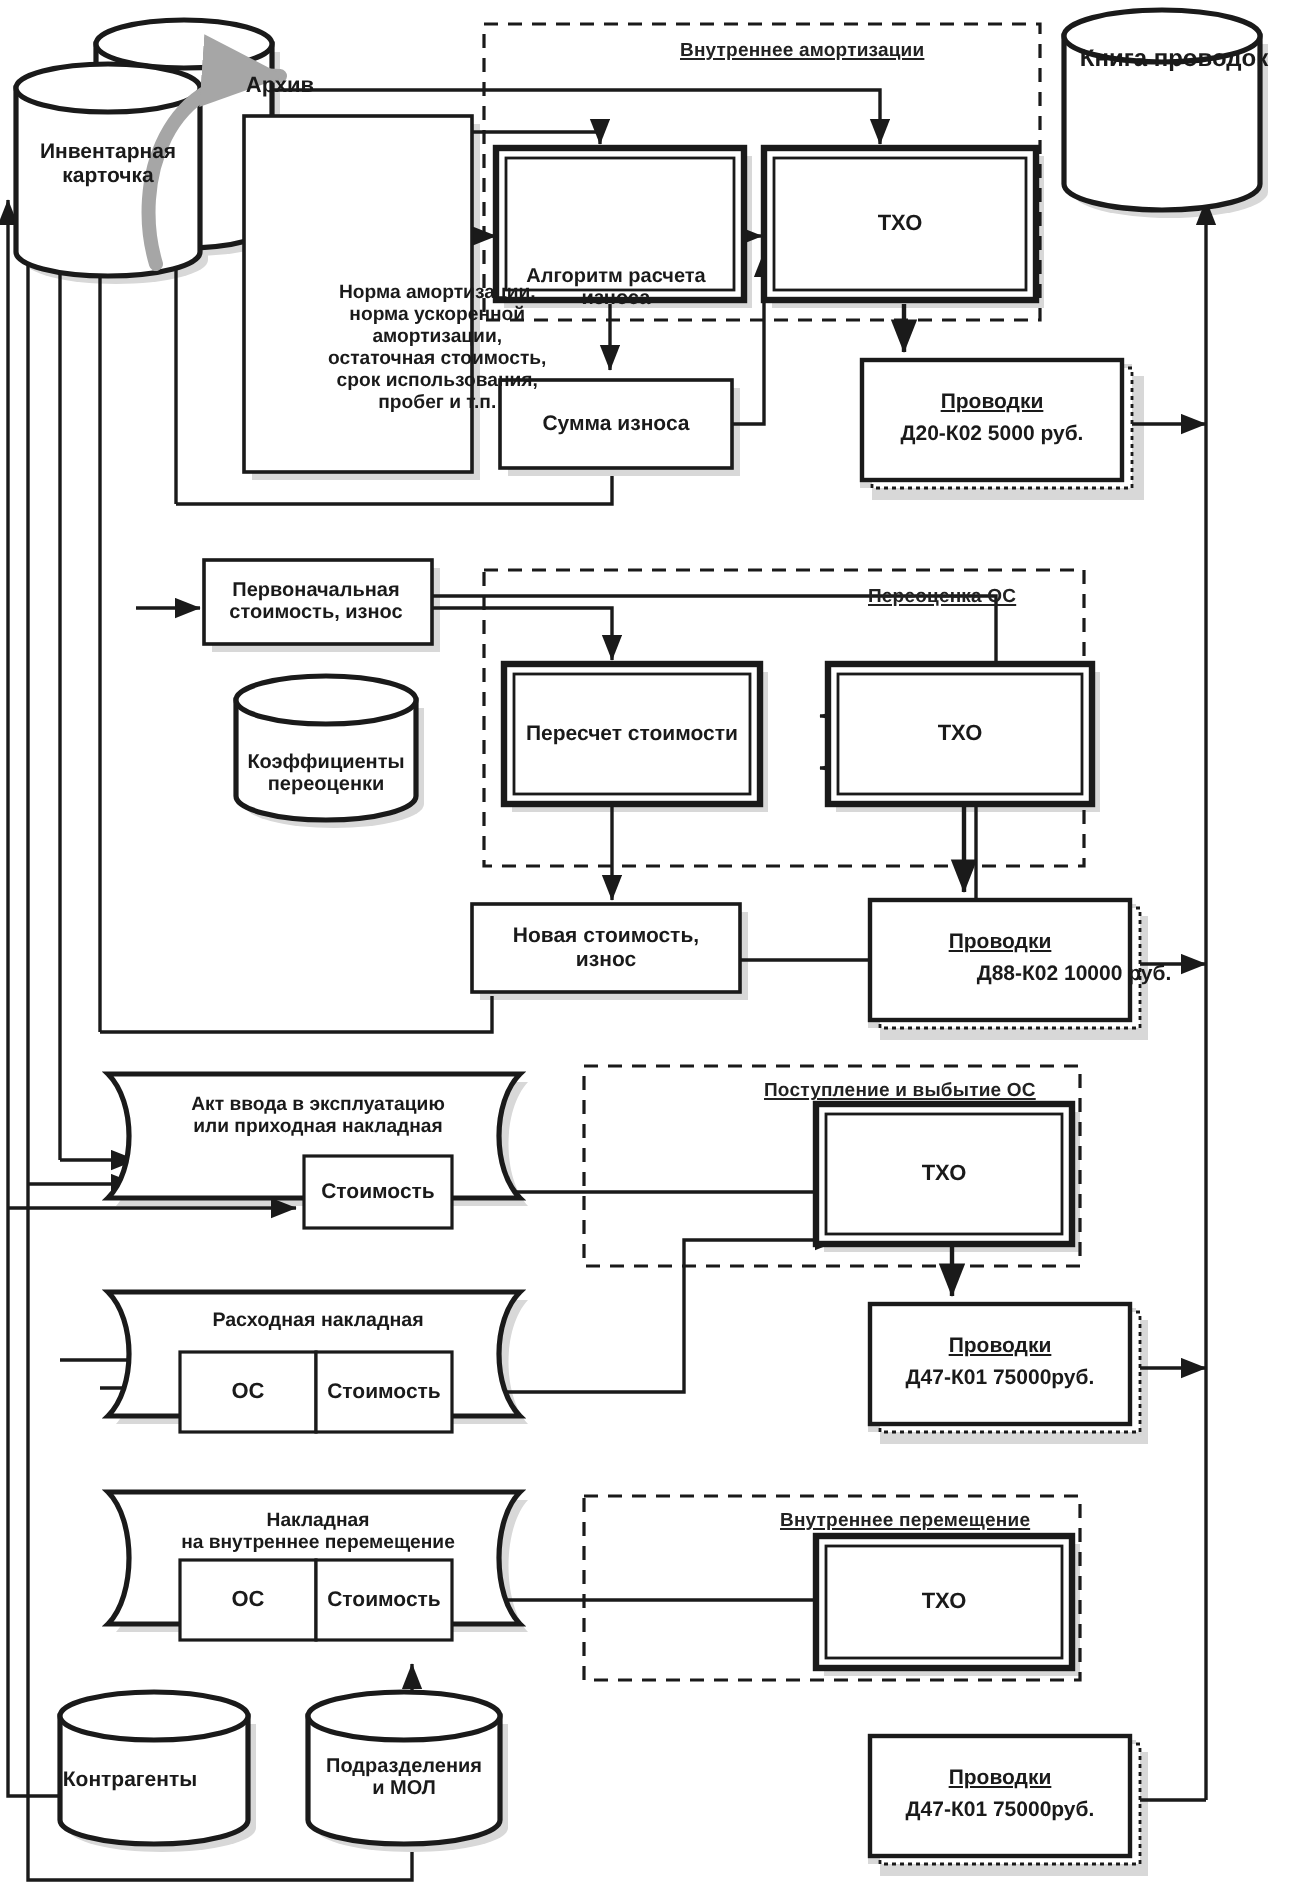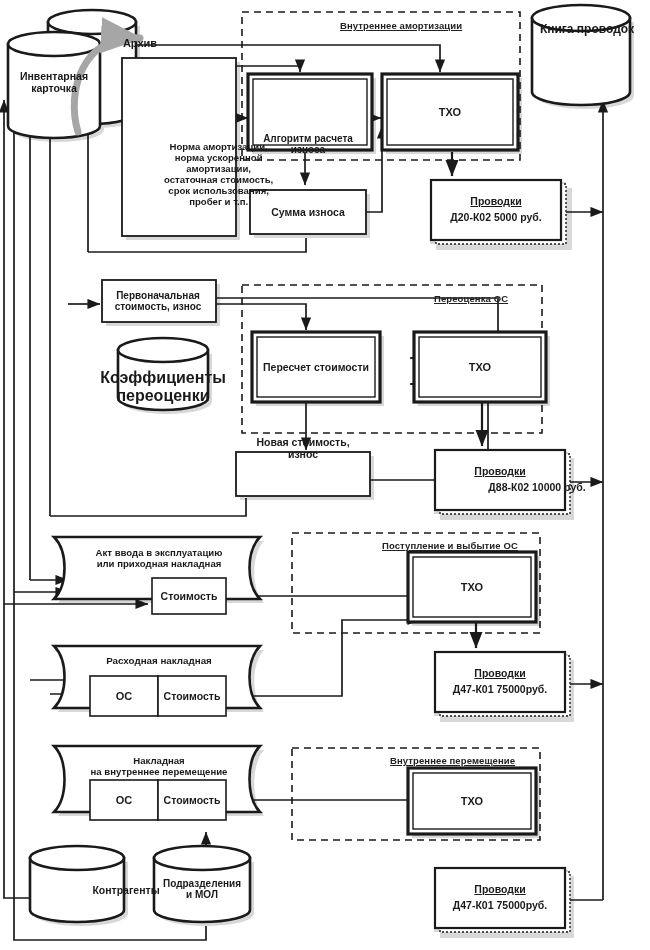--- a/index.html
+++ b/index.html
@@ -271,43 +271,43 @@
       <rect x="435" y="868" width="130" height="60" fill="#fff" stroke="#1a1a1a" stroke-width="2.2"></rect>
     </g>
   </g>
 </svg>
 
 <div class="lbl" style="left:100px; top:32px; width:80px; height:22px; font-size:11px;">Архив</div>
 
 <div class="lbl" style="left:8px; top:62px; width:92px; height:40px; font-size:10.5px; white-space:pre-line;">Инвентарная
 карточка</div>
 
-<div class="lbl" style="left:118px; top:370px; width:90px; height:34px; font-size:16px; white-space:pre-line;">Коэффициенты
+<div class="lbl" style="left:118px; top:370px; width:90px; height:34px; font-size:10px; white-space:pre-line;">Коэффициенты
 переоценки</div>
 
-<div class="lbl" style="left:43px; top:880px; width:70px; height:20px; font-size:10.5px;padding-left:48px;">Контрагенты</div>
+<div class="lbl" style="left:30px; top:880px; width:70px; height:20px; font-size:10.5px;">Контрагенты</div>
 
 <div class="lbl" style="left:154px; top:874px; width:96px; height:30px; font-size:10px; white-space:pre-line;">Подразделения
 и МОЛ</div>
 
 <div class="lbl" style="left:532px; top:20px; width:110px; height:20px; font-size:12px;">Книга проводок</div>
 
 <div class="lbl" style="left:124px; top:118px; width:110px; height:112px; font-size:9.6px; white-space:pre-line; align-items:flex-start;padding-left:40px;">Норма амортизации,
 норма ускоренной
 амортизации,
 остаточная стоимость,
 срок использования,
 пробег и т.п.</div>
 
 <div class="lbl" style="left:250px; top:190px; width:116px; height:44px; font-size:10.5px;">Сумма износа</div>
 
 <div class="lbl" style="left:102px; top:280px; width:112px; height:42px; font-size:10px; white-space:pre-line;">Первоначальная
 стоимость, износ</div>
 
-<div class="lbl" style="left:236px; top:426px; width:134px; height:44px; font-size:10.5px; white-space:pre-line;">Новая стоимость,
+<div class="lbl" style="left:236px; top:452px; width:134px; height:44px; font-size:10.5px; white-space:pre-line;">Новая стоимость,
 износ</div>
 
 <div class="lbl" style="left:152px; top:578px; width:74px; height:36px; font-size:10.5px;">Стоимость</div>
 <div class="lbl" style="left:90px; top:676px; width:68px; height:40px; font-size:11px;">ОС</div>
 <div class="lbl" style="left:158px; top:676px; width:68px; height:40px; font-size:10.5px;">Стоимость</div>
 <div class="lbl" style="left:90px; top:780px; width:68px; height:40px; font-size:11px;">ОС</div>
 <div class="lbl" style="left:158px; top:780px; width:68px; height:40px; font-size:10.5px;">Стоимость</div>
 
 <div class="lbl" style="left:250px; top:76px; width:116px; height:72px; font-size:10px; white-space:pre-line;margin-top:32px;">Алгоритм расчета
 износа</div>

